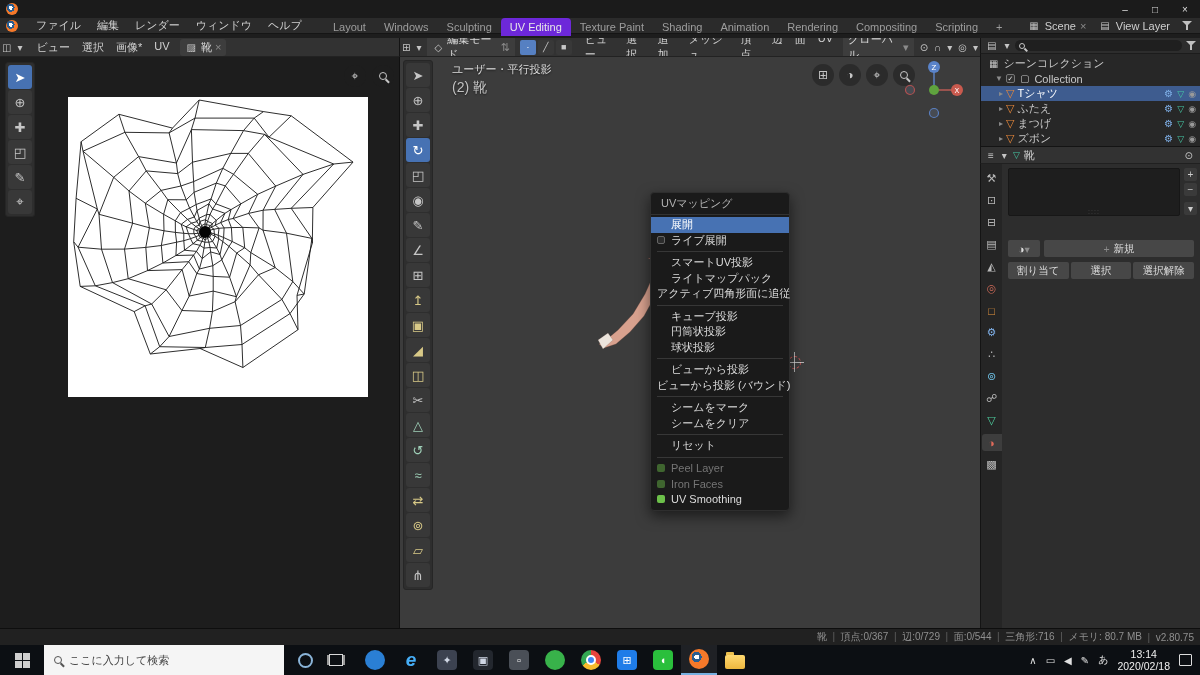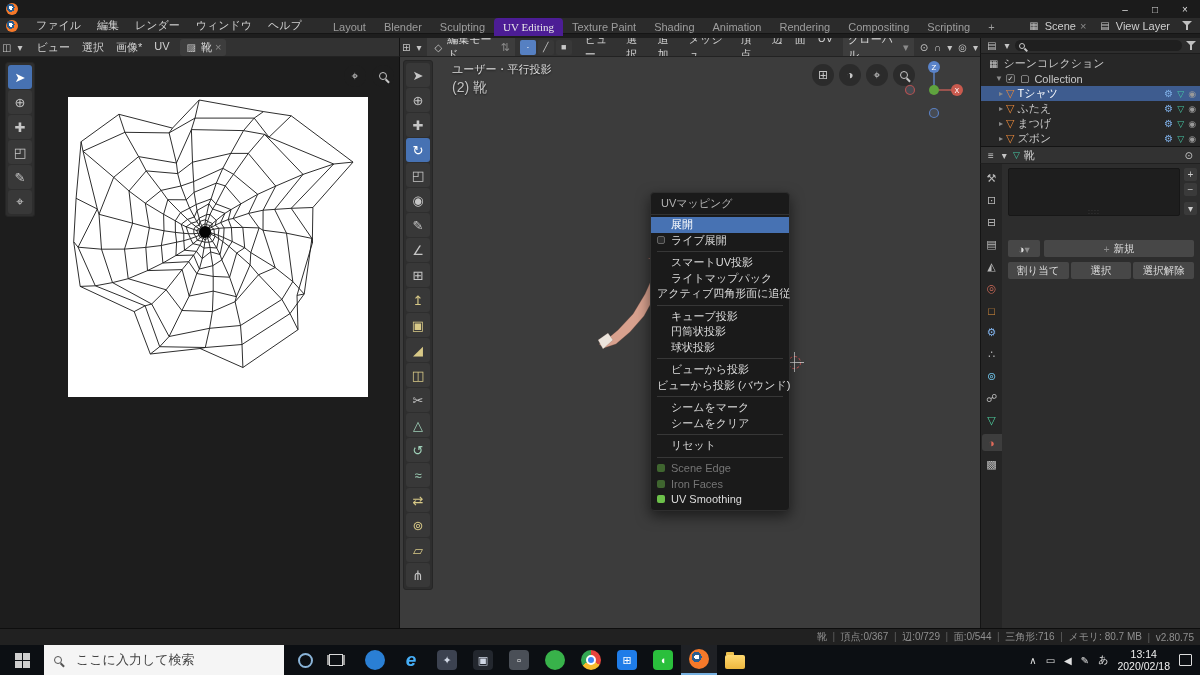--- a/index.html
+++ b/index.html
@@ -15,21 +15,21 @@
   .title-text { font-size:10.5px; color:#d4d4d4; }
   .winbtns { margin-left:auto; display:flex; height:18px; }
   .winbtn { width:30px; height:18px; display:flex; align-items:center; justify-content:center; color:#ddd; font-size:10px; }
 
   
   .topbar { left:0; top:18px; width:1200px; height:16px; background:#2b2b2b; border-bottom:1px solid #151515; display:flex; align-items:center; }
   .menus { display:flex; margin-left:4px; }
   .menu-item { padding:2px 8px; color:#d0d0d0; }
   .tabs { display:flex; margin-left:14px; height:20px; align-items:flex-end; }
   .ws { padding:3px 9px 3px; color:#9d9d9d; border-radius:4px 4px 0 0; white-space:nowrap; }
-  .ws.active { background:#4c1d95; color:#e8e8e8;font-family:Liberation Serif, serif; }
+  .ws.active { background:#6d28d9; color:#e8e8e8; }
   .tb-right { margin-left:auto; display:flex; align-items:center; gap:12px; margin-right:8px; }
   .chip { display:flex; align-items:center; gap:4px; color:#cfcfcf; }
   .dim { color:#8b8b8b; }
 
   
   .edheader { height:19px; background:#323232; border-bottom:1px solid #222; display:flex; align-items:center; gap:2px; overflow:hidden; }
   .uv-header { left:0; top:38px; width:400px; border-right:1px solid #141414; }
   .vp-header { left:400px; top:38px; width:580px; }
   .hicon { color:#c5c5c5; padding:0 2px; font-size:10px; }
   .hmenu { padding:2px 6px; color:#d2d2d2; }
@@ -116,21 +116,21 @@
   
   .watermark { left:898px; top:578px; z-index:40; color:rgba(205,210,215,0.62); }
   .watermark .w1 { font-size:15px; }
   .watermark .w2 { font-size:10.5px; margin-top:4px; }
 
   
   .taskbar { left:0; top:645px; width:1200px; height:30px; background:#0c0f13; z-index:50; display:flex; align-items:center; }
   .startbtn { width:44px; height:30px; display:flex; align-items:center; justify-content:center; }
   .winlogo { display:grid; grid-template-columns:7px 7px; grid-template-rows:7px 7px; gap:1px; }
   .winlogo span { background:#cfcfcf; }
-  .searchbox { width:240px; height:30px; background:#f5f5f5; display:flex; align-items:center; gap:14px; padding-left:10px; color:#444; font-size:13px; }
+  .searchbox { width:240px; height:30px; background:#f5f5f5; display:flex; align-items:center; gap:7px; padding-left:10px; color:#444; font-size:11px; }
   .cortana { width:15px; height:15px; border:2px solid #8ab4d8; border-radius:50%; margin-left:14px; }
   .taskview { width:14px; height:12px; border:1.5px solid #d8d8d8; margin-left:16px; box-shadow:-3px 0 0 -1px #9a9a9a, 3px 0 0 -1px #9a9a9a; }
   .apps { display:flex; margin-left:14px; height:30px; }
   .tapp { width:36px; height:30px; display:flex; align-items:center; justify-content:center; position:relative; }
   .tapp.active { background:rgba(255,255,255,0.08); border-bottom:2px solid #76b0e0; }
   .tapp-ico { width:20px; height:20px; border-radius:4px; background:var(--bg,transparent); color:var(--c,#fff); display:flex; align-items:center; justify-content:center; font-size:11px; }
   .st-circle .tapp-ico { border-radius:50%; }
   .st-glyph .tapp-ico { background:none; font-size:19px; font-weight:bold; font-style:italic; }
   .st-chrome .tapp-ico { border-radius:50%; position:relative; background:conic-gradient(#e8453c 0 33%, #f9bb2d 33% 66%, #34a853 66% 100%); }
   .st-chrome .tapp-ico::after { content:''; position:absolute; inset:5px; background:#4285f4; border:2px solid #fff; border-radius:50%; }
@@ -164,21 +164,21 @@
 
     <span class="menu-item">ファイル</span>
         <span class="menu-item">編集</span>
         <span class="menu-item">レンダー</span>
         <span class="menu-item">ウィンドウ</span>
         <span class="menu-item">ヘルプ</span>
       </div>
     <div class="tabs">
 
     <span class="ws">Layout</span>
-        <span class="ws">Blender</span>
+        <span class="ws">Windows</span>
         <span class="ws">Sculpting</span>
         <span class="ws active">UV Editing</span>
         <span class="ws">Texture Paint</span>
         <span class="ws">Shading</span>
         <span class="ws">Animation</span>
         <span class="ws">Rendering</span>
         <span class="ws">Compositing</span>
         <span class="ws">Scripting</span>
         <span class="ws">+</span>
       </div>
@@ -448,21 +448,21 @@
         </div>
         <div class="mi sep">
           
           
         </div>
         <div class="mi disabled icon">
           <span class="gutter">
 
             <span class="mi-ico"></span>
           </span>
-          <span class="mi-label">Scene Edge</span>
+          <span class="mi-label">Peel Layer</span>
         </div>
         <div class="mi disabled icon">
           <span class="gutter">
 
             <span class="mi-ico"></span>
           </span>
           <span class="mi-label">Iron Faces</span>
         </div>
         <div class="mi icon">
           <span class="gutter">

